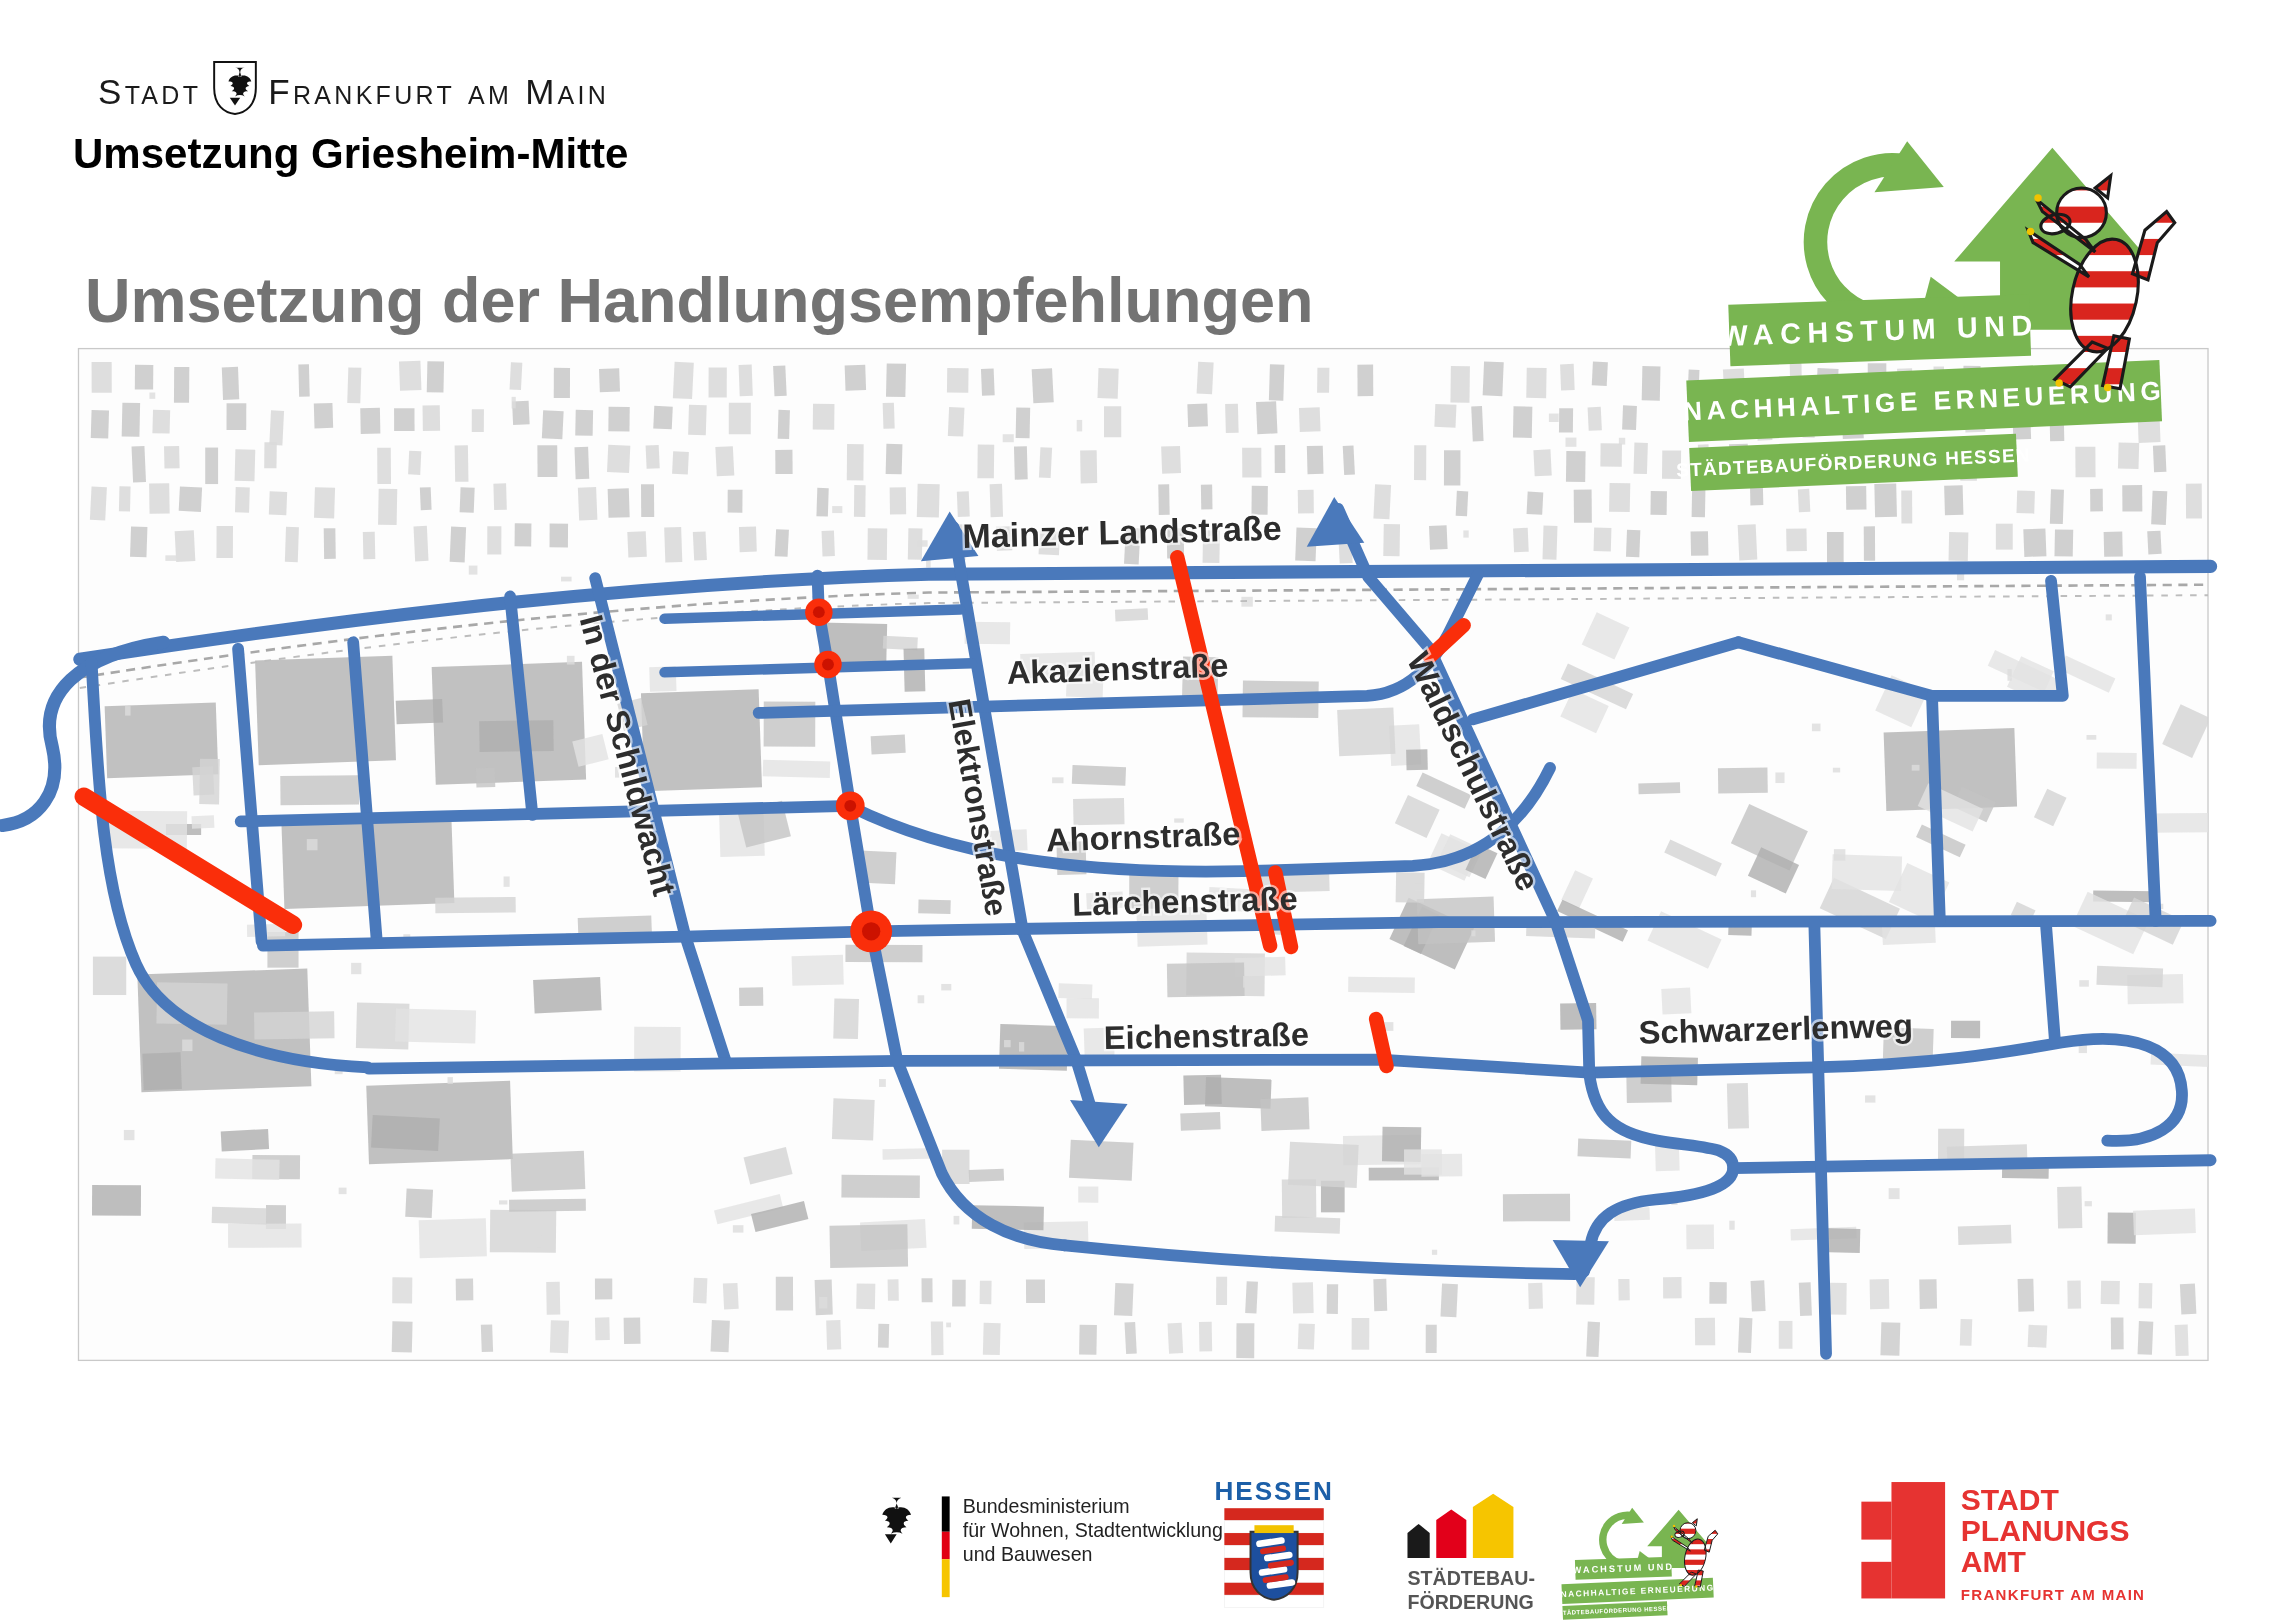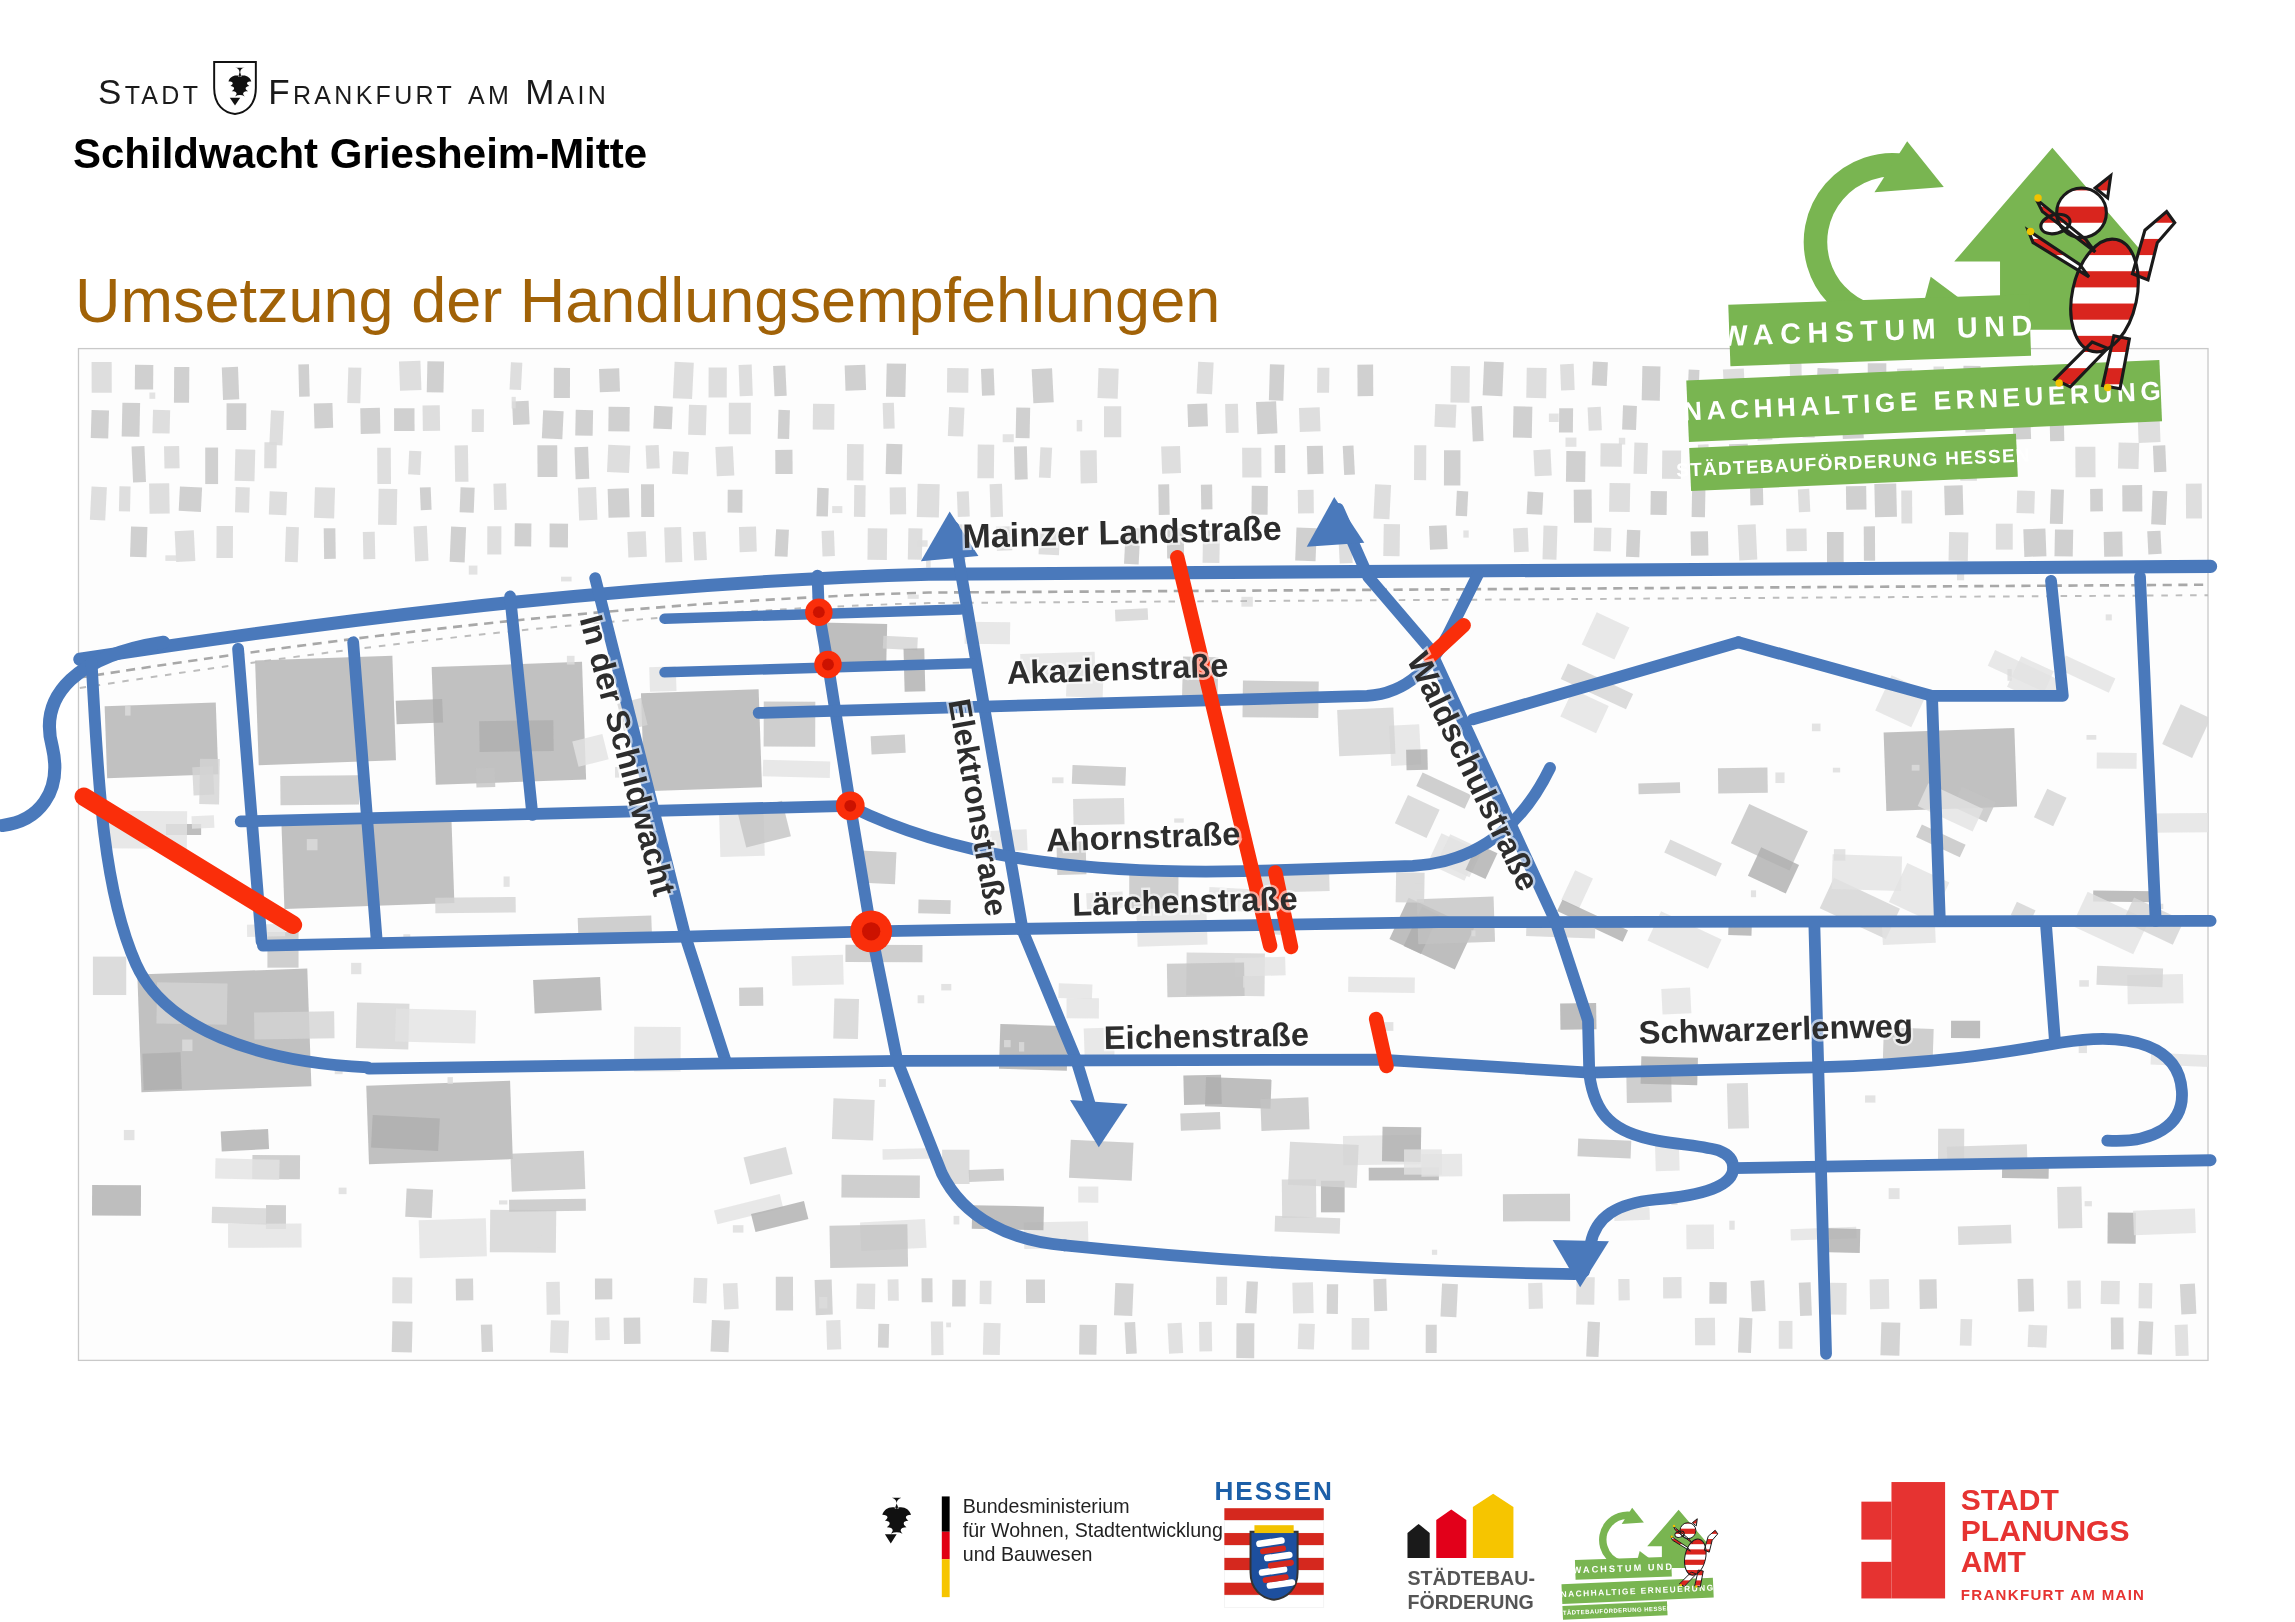--- a/index.html
+++ b/index.html
@@ -4,41 +4,41 @@
 <style>
   html,body{margin:0;padding:0;background:#ffffff;}
   .page{position:relative;width:2295px;height:1622px;background:#ffffff;overflow:hidden;
         font-family:"Liberation Sans", sans-serif;}
   #mapsvg{position:absolute;left:0;top:0;width:2295px;height:1622px;}
   .citylogo{position:absolute;left:98px;top:60px;display:flex;align-items:center;
             font-variant:small-caps;font-size:35px;letter-spacing:3.3px;color:#1a1a1a;white-space:nowrap;}
   .citylogo .crest{margin:0 10.5px;}
   .t1{position:absolute;left:73px;top:130px;font-size:42px;font-weight:bold;color:#000;white-space:nowrap;}
   .t2{position:absolute;left:73px;top:169px;font-size:63px;font-weight:bold;color:#000;white-space:nowrap;}
-  .t3{position:absolute;left:75px;top:264px;font-size:63px;font-weight:normal;color:#a16207;white-space:nowrap;}
+  .t3{position:absolute;left:85px;top:264px;font-size:63px;font-weight:bold;color:#737373;white-space:nowrap;}
   svg text{font-family:"Liberation Sans", sans-serif;}
 </style>
 </head>
 <body>
 
 <div class="page">
 
   <div class="citylogo">
     <span>Stadt</span>
     <span class="crest">
       <svg width="46" height="56" viewBox="0 0 70 86">
         <path d="M3,3 h64 v40 c0,26 -15,38 -32,40 C18,81 3,69 3,43 Z" fill="#fff" stroke="#111" stroke-width="3"></path>
         <path d="M35,12 c4,0 7,3 7,7 l-2,7 c9,-5 18,-1 20,7 c-7,0 -9,3 -3,7 c-6,1 -8,4 -2,8 c-7,0 -10,3 -5,8 c-5,-3 -10,-3 -15,0 c5,-5 2,-8 -5,-8 c6,-4 4,-7 -2,-8 c6,-4 4,-7 -3,-7 c2,-8 11,-12 20,-7 l-2,-7 c0,-4 3,-7 7,-7 z" fill="#111"></path>
         <path d="M27,58 h16 l-8,12 z" fill="#111"></path>
       </svg>
     </span>
     <span>Frankfurt am Main</span>
   </div>
 
-  <div class="t1">Schildwacht Griesheim-Mitte</div>
+  <div class="t1">Umsetzung Griesheim-Mitte</div>
   <div class="t3">Umsetzung der Handlungsempfehlungen</div>
 
   <svg id="mapsvg" viewBox="0 0 3509 2480">
       <defs>
         <clipPath id="mc">
           <rect x="120" y="533" width="3256" height="1547"></rect>
         </clipPath>
         <clipPath id="lc500">
           <ellipse cx="145" cy="185" rx="52" ry="92" transform="rotate(12 145 185)"></ellipse>
           <circle cx="108" cy="52" r="40"></circle>

